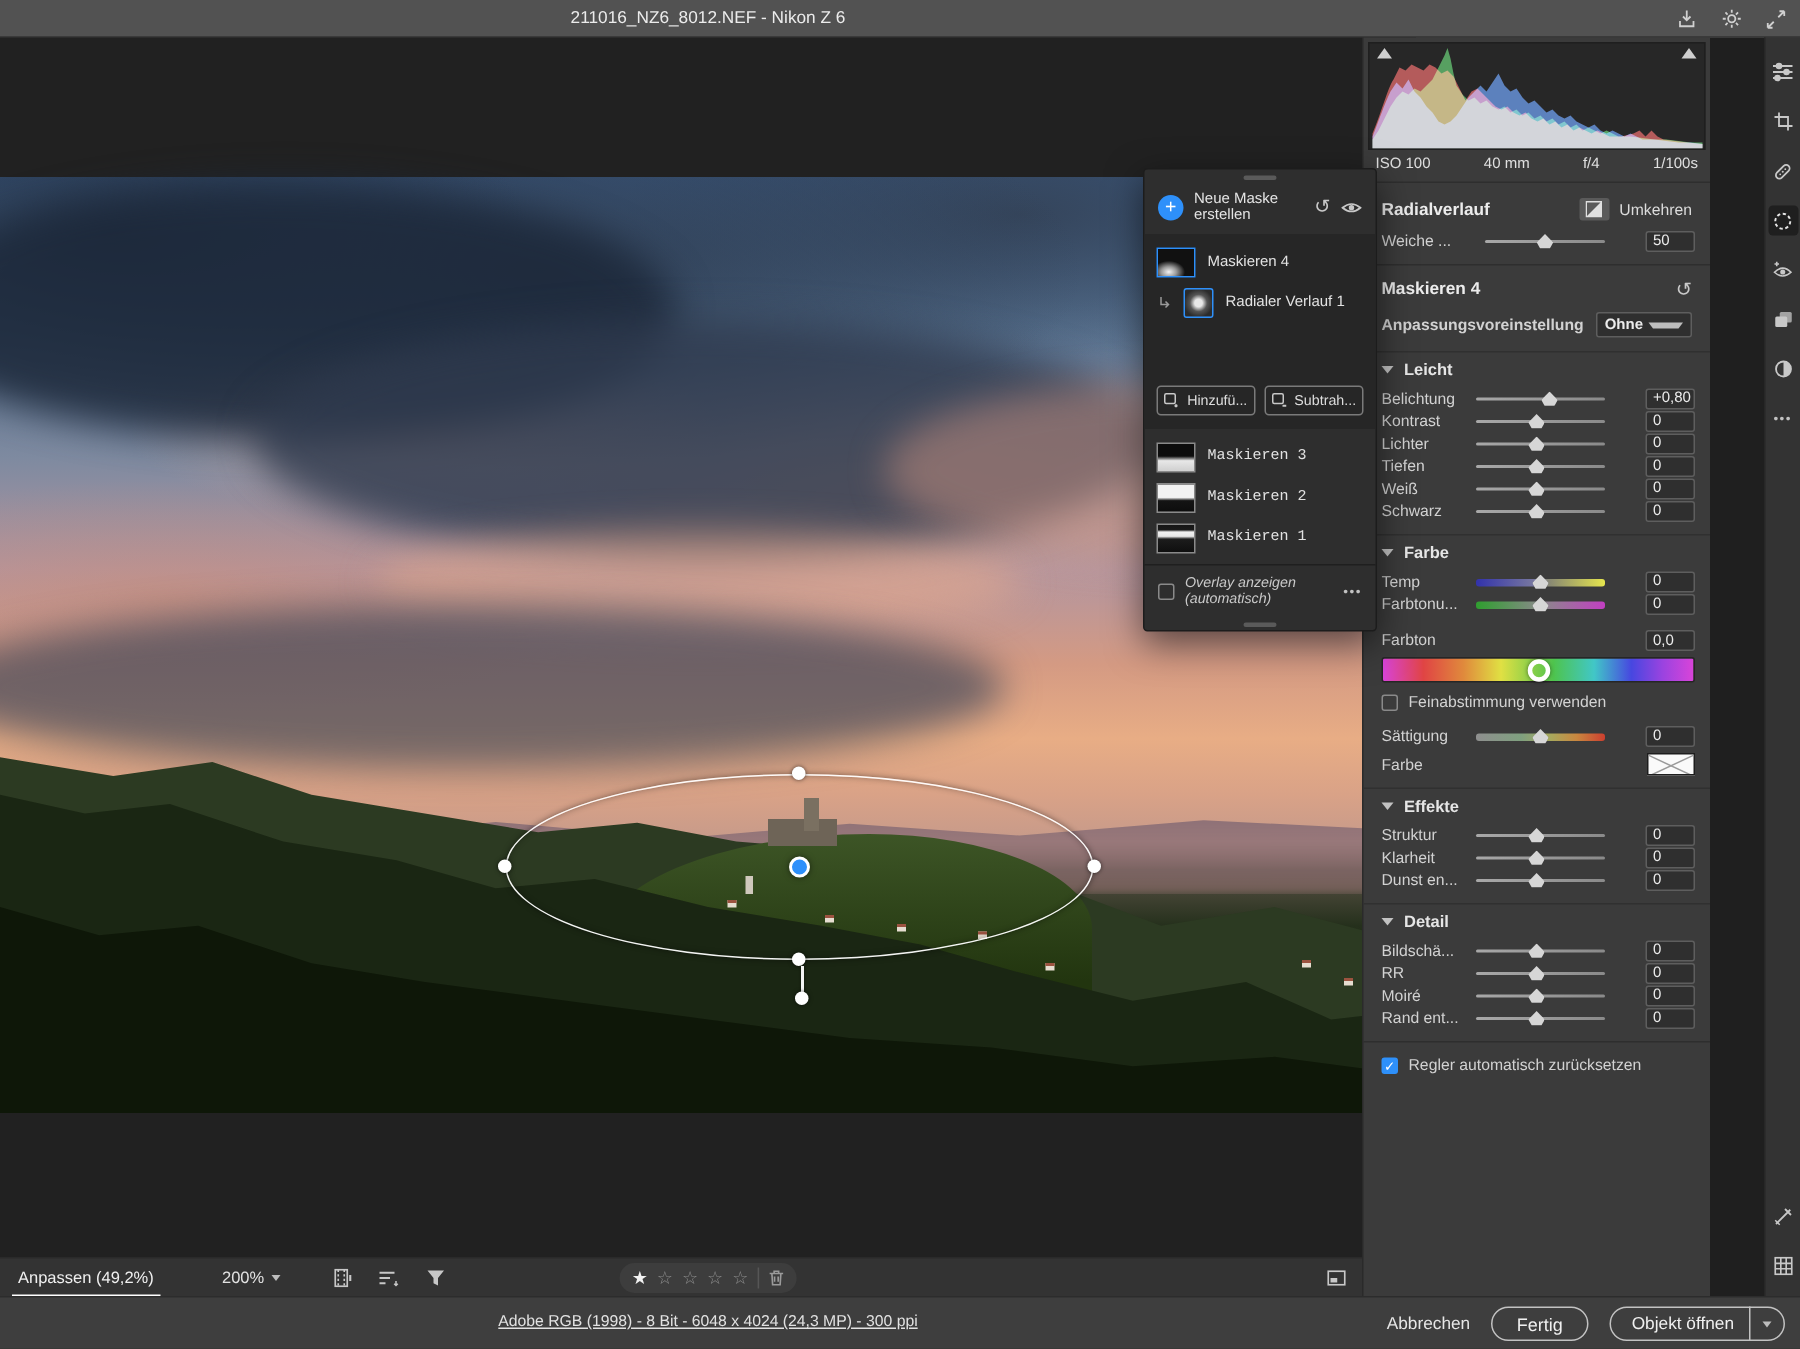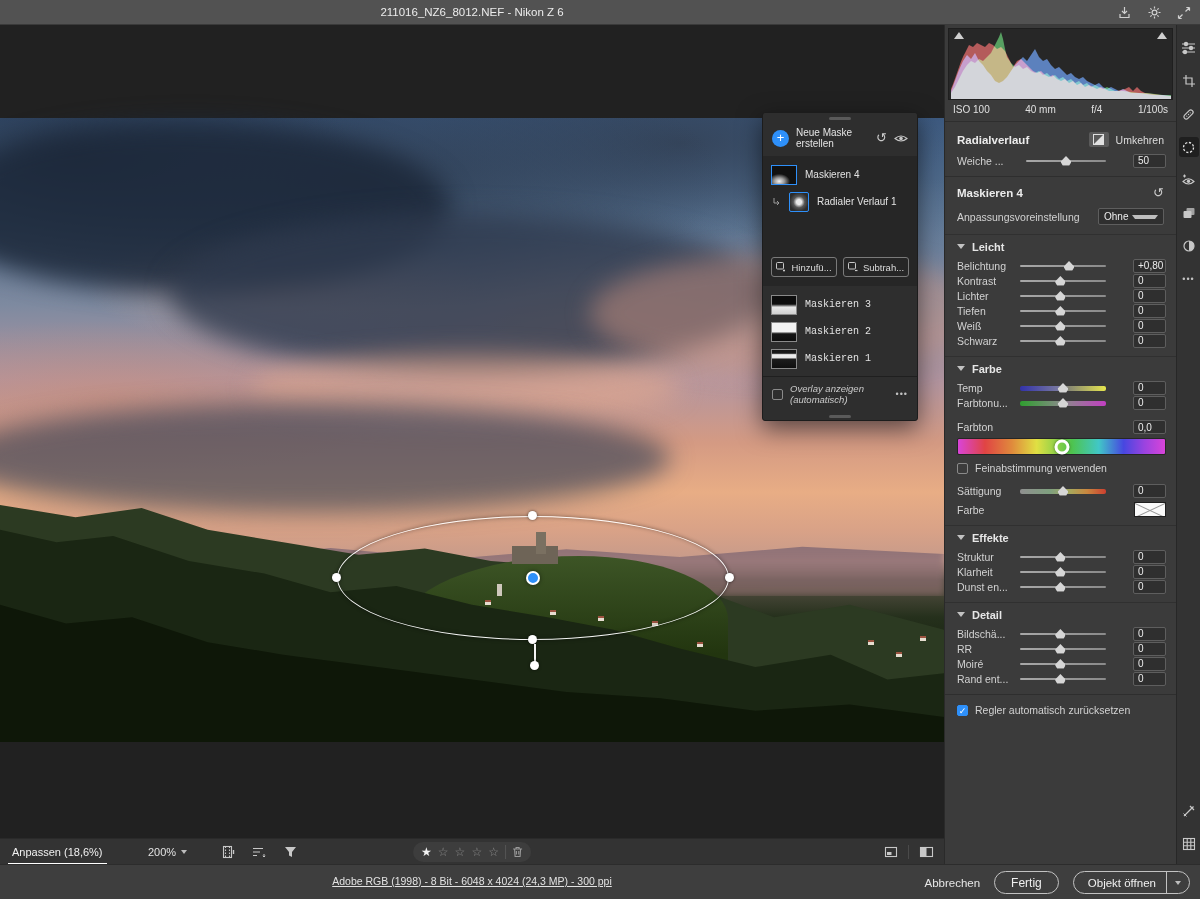--- a/index.html
+++ b/index.html
@@ -71,21 +71,21 @@
   .imginfo { position:absolute; left:0; width:944px; text-align:center; line-height:33px; font-size:10.5px; color:#e2e2e2; text-decoration:underline; cursor:pointer; }
   .bb-right { position:absolute; right:10px; top:0; height:35px; display:flex; align-items:center; gap:14px; }
   .textbtn { font-size:11.5px; color:#e6e6e6; cursor:pointer; }
   .pillbtn { height:23px; border:1px solid #c2c2c2; border-radius:12px; display:flex; align-items:center; padding:0 16px; font-size:12px; color:#f0f0f0; cursor:pointer; }
   .splitbtn { height:23px; border:1px solid #c2c2c2; border-radius:12px; display:flex; align-items:center; cursor:pointer; }
   .splitbtn .main { padding:0 10px 0 14px; font-size:11.5px; color:#f0f0f0; }
   .splitbtn .sep { width:1px; height:23px; background:#c2c2c2; }
   .splitbtn .arr { padding:0 8px; display:flex; align-items:center; }
 
   
-  .rightpanel { position:absolute; left:944px; top:25px; width:232px; height:839px; background:#3b3b3b; border-left:1px solid #2a2a2a; font-size:10.5px; }
+  .rightpanel { position:absolute; left:908px; top:25px; width:232px; height:839px; background:#3b3b3b; border-left:1px solid #2a2a2a; font-size:10.5px; }
   .histo { position:relative; margin:3px 3px 0 3px; height:72px; background:#272727; border:1px solid #1f1f1f; }
   .clip { position:absolute; top:3px; width:0; height:0; border-left:5px solid transparent; border-right:5px solid transparent; border-bottom:7px solid #cfcfcf; cursor:pointer; }
   .clip.l { left:5px; } .clip.r { right:5px; }
   .exifrow { display:flex; justify-content:space-between; padding:4px 8px 6px 8px; font-size:10px; color:#e0e0e0; border-bottom:1px solid #2e2e2e; }
   .toolhead { display:flex; align-items:center; padding:10px 12px 6px 12px; }
   .toolhead .name { flex:1; font-size:11.5px; font-weight:bold; color:#ececec; }
   .invbtn { width:20px; height:15px; background:#5a5a5a; border-radius:2px; display:flex; align-items:center; justify-content:center; margin-right:7px; cursor:pointer; }
   .invlabel { font-size:10.5px; color:#dcdcdc; }
   .srow { display:flex; align-items:center; height:15px; padding:0 10px 0 12px; gap:7px; }
   .slabel { width:56px; font-size:10.5px; color:#d2d2d2; white-space:nowrap; overflow:hidden; }
@@ -93,21 +93,21 @@
   .strack::before { content:""; position:absolute; left:0; right:0; top:6px; height:2.5px; border-radius:2px; background:linear-gradient(90deg,#a8a8a8,#8a8a8a); }
   .g-temp::before { height:5px; top:5px; background:linear-gradient(90deg,#3232aa,#7878a0 45%,#8a8a72 58%,#e6e64e); }
   .g-tint::before { height:5px; top:5px; background:linear-gradient(90deg,#2f9e2f,#8a8a8a 50%,#c23fc2); }
   .g-sat::before  { height:5px; top:5px; background:linear-gradient(90deg,#8f8f8f,#7fa07f 35%,#a8a85c 58%,#c9873f 78%,#cc3f2f); }
   .sthumb { position:absolute; top:2.5px; width:11px; height:9.5px; background:#d6d6d6; clip-path:polygon(50% 0,100% 60%,80% 100%,20% 100%,0 60%); transform:translateX(-50%); box-shadow:0 1px 1px rgba(0,0,0,.4); }
   .sval { width:33px; height:14px; background:#2f2f2f; border:1px solid #5e5e5e; border-radius:2px; font-size:10px; color:#ececec; display:flex; align-items:center; padding-left:4px; cursor:text;margin-left:20px; }
   .divline { height:1px; background:#2e2e2e; margin-top:8px; }
   .maskhead { display:flex; align-items:center; padding:10px 12px 2px 12px; }
   .maskhead .name { flex:1; font-size:11.5px; font-weight:bold; color:#ececec; }
   .reseticon { color:#c9c9c9; font-size:13px; cursor:pointer; line-height:10px; }
-  .presetrow { display:flex; align-items:center; padding:7px 12px 9px 12px; gap:8px; }
+  .presetrow { display:flex; align-items:center; padding:7px 12px 9px 12px; gap:8px;font-weight:bold; }
   .presetrow .plabel { flex:1; font-size:10.5px; color:#d2d2d2; }
   .select { width:66px; height:17px; background:#2f2f2f; border:1px solid #5e5e5e; border-radius:2px; display:flex; align-items:center; padding:0 5px; gap:4px; cursor:pointer; }
   .select span { flex:1; font-size:10px; color:#ececec; }
   .sechead { display:flex; align-items:center; gap:7px; height:24px; padding:0 12px; border-top:1px solid #303030; cursor:pointer; }
   .sechead .sectitle { font-size:11px; font-weight:bold; color:#e6e6e6; }
   .chev { width:0; height:0; border-left:4px solid transparent; border-right:4px solid transparent; border-top:5px solid #c2c2c2; }
   .gap4 { height:4px; } .gap6 { height:6px; } .gap8 { height:8px; }
   .huerow { display:flex; align-items:center; padding:2px 10px 4px 12px; }
   .huerow .slabel { flex:1; }
   .huestrip { position:relative; margin:0 10px 4px 12px; height:17px; border-radius:2px; border:1px solid #262626;
@@ -210,21 +210,21 @@
     <div class="handle" style="left:332px;top:455px"></div>
     <div class="handle" style="left:725px;top:455px"></div>
     <div class="rotate-stem" style="left:534px;top:526px;height:19px"></div>
     <div class="handle" style="left:530px;top:543px"></div>
     <div class="center-handle" style="left:526px;top:453px"></div>
   </div>
 </div>
 
 <div class="filmbar">
   <div class="viewtab">
-      <span>Anpassen (18,6%)</span>
+      <span>Anpassen (49,2%)</span>
     </div>
   <div class="zoomsel">
     <span>200%</span>
     <span class="tri-down"></span>
   </div>
   <div class="fb-icons">
     <span class="fbicon">
       <svg width="13" height="14" viewBox="0 0 13 14" fill="none" stroke="#c8c8c8" stroke-width="1.1">
           <rect x="1.5" y="1.5" width="8" height="11"></rect>
           <path d="M3.5 1.5v11M7.5 1.5v11" stroke-dasharray="1.5,1.5"></path>

